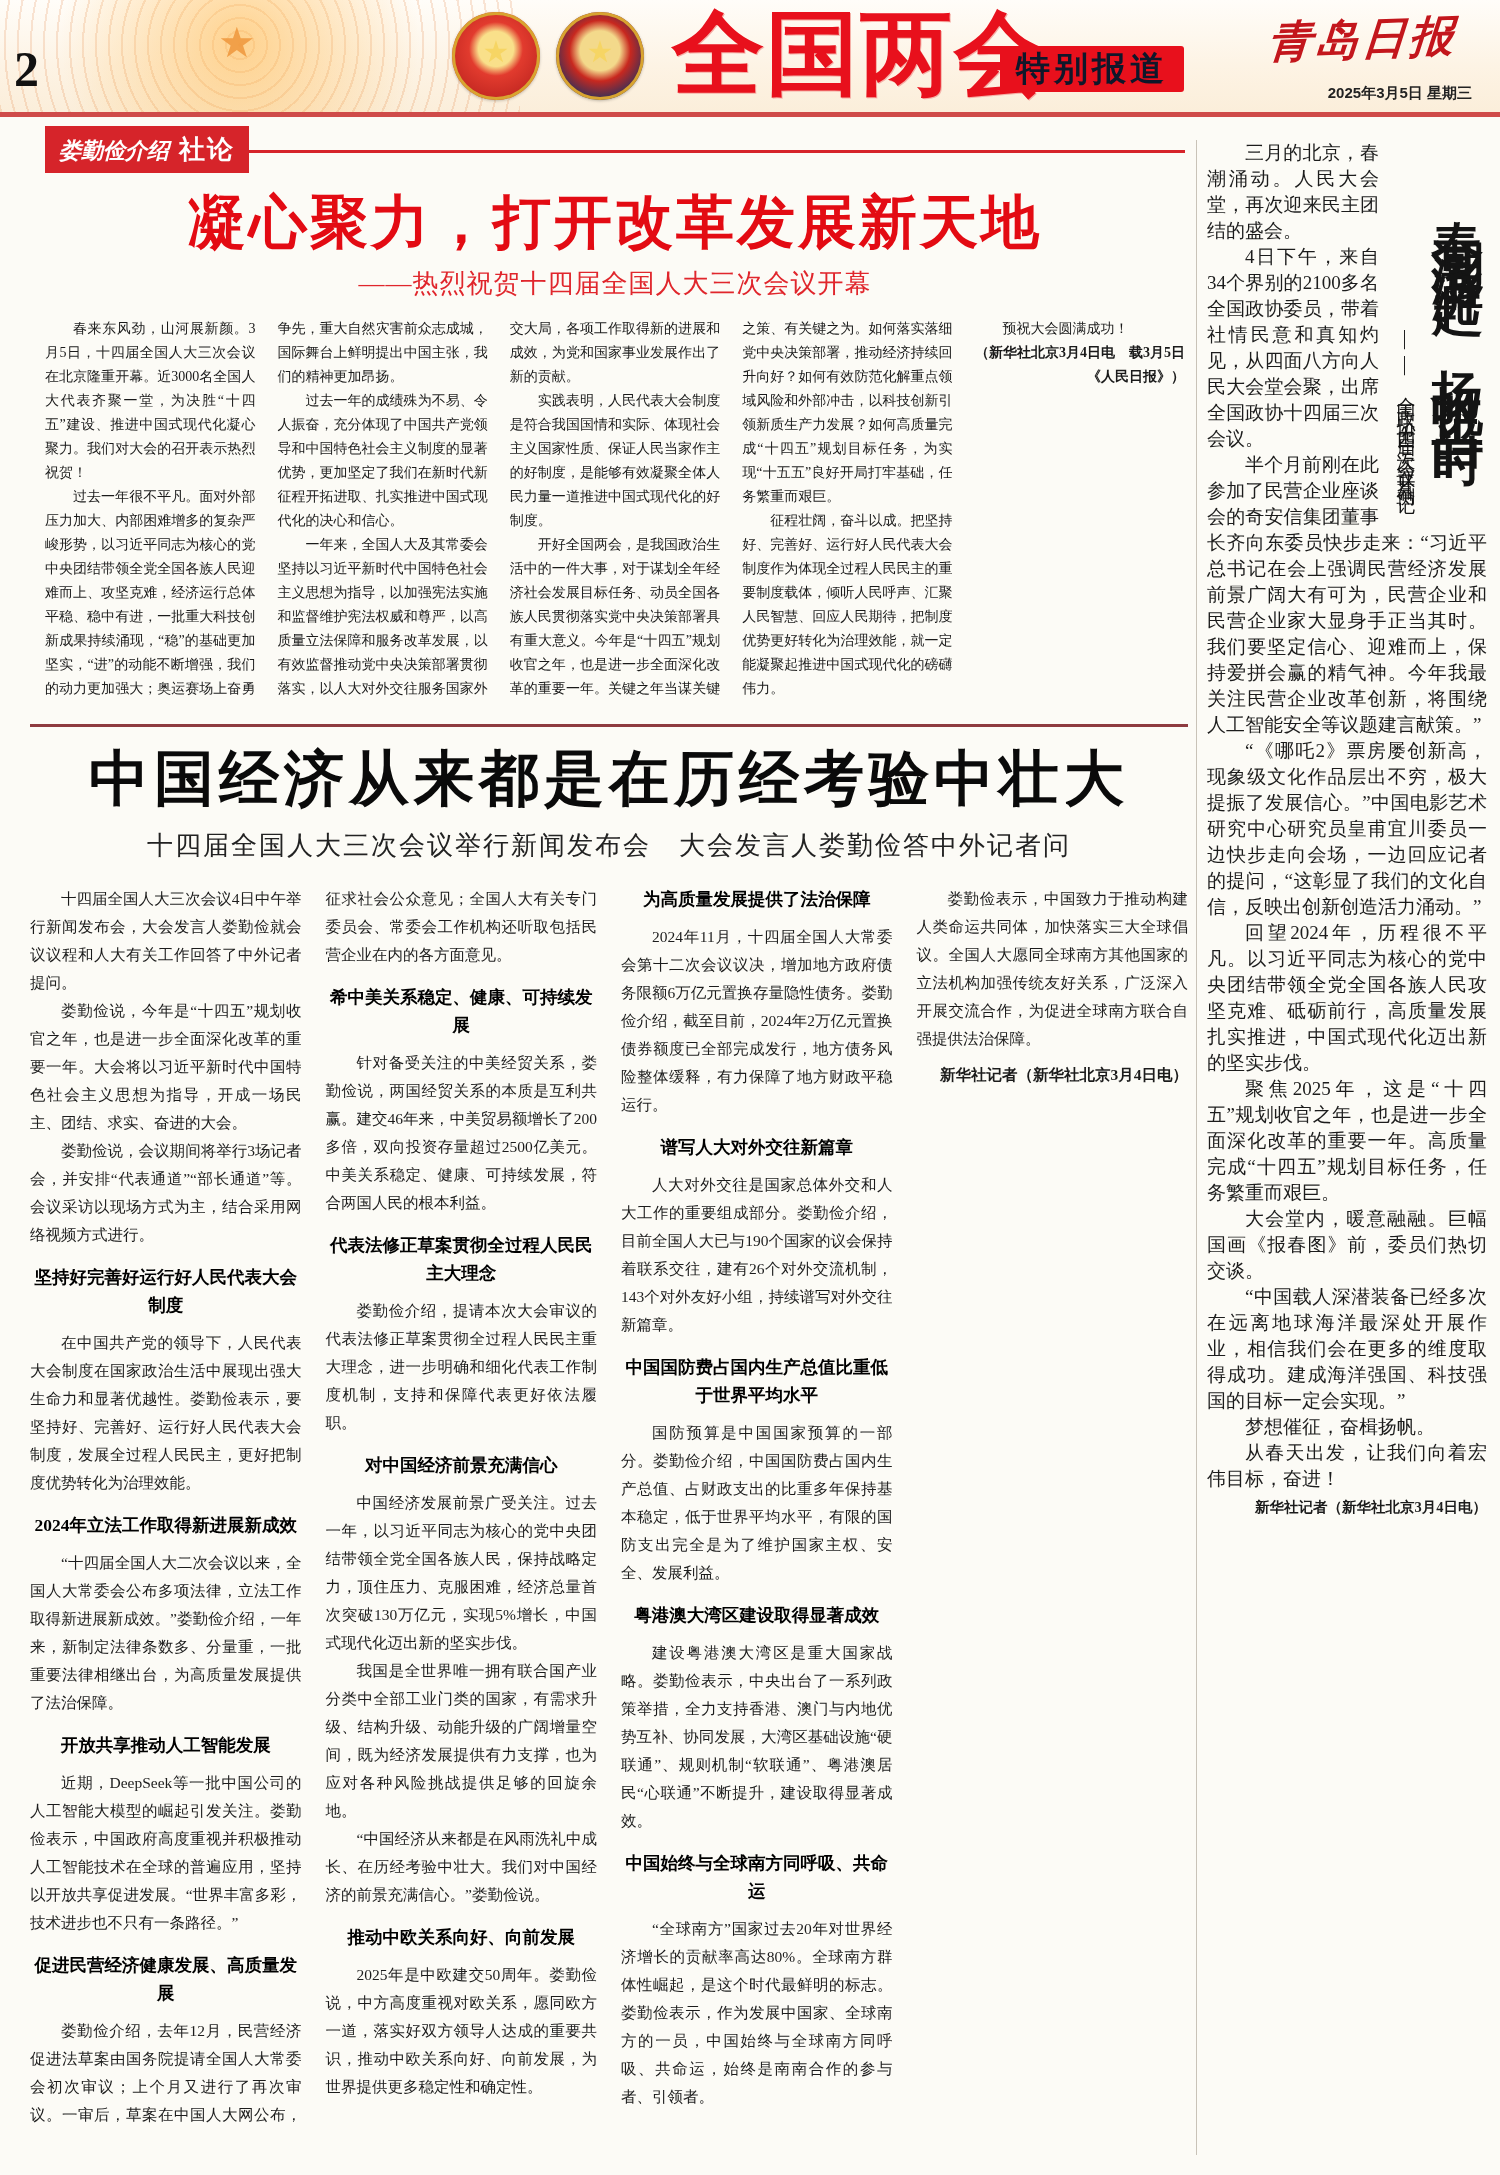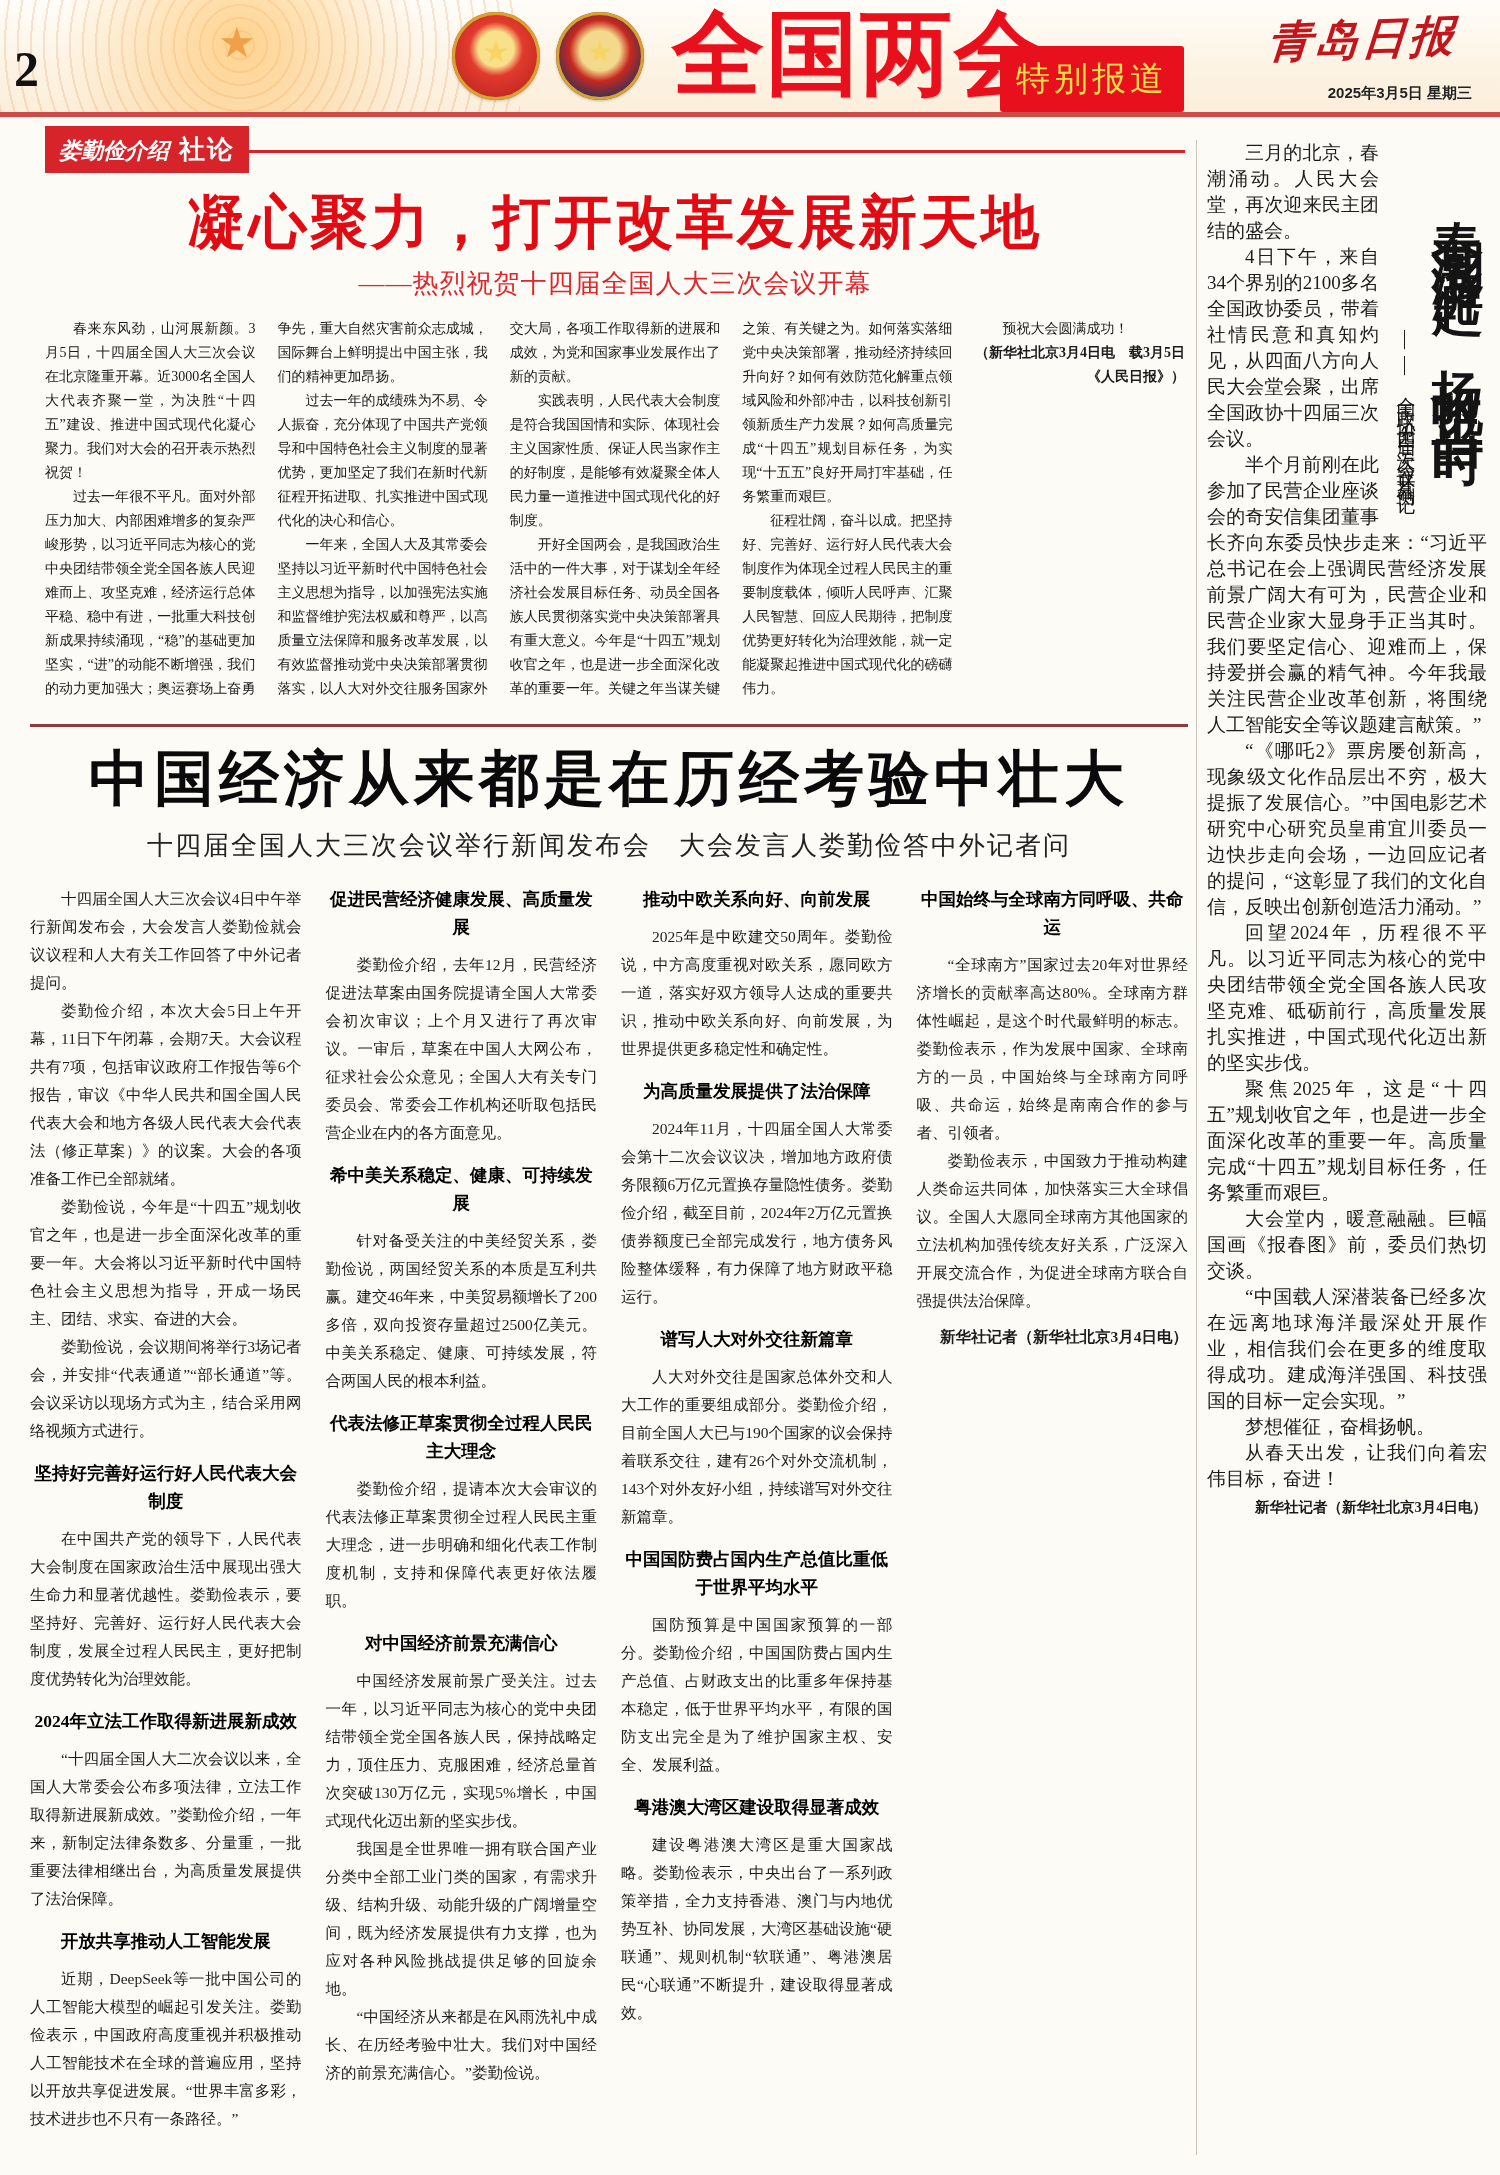--- a/index.html
+++ b/index.html
@@ -13,22 +13,22 @@
                   repeating-radial-gradient(circle at 240px 45px,rgba(224,128,66,.20) 0 2px,transparent 2px 13px);}
   .hdr-star{position:absolute;left:218px;top:18px;font-size:42px;color:rgba(238,150,60,.85);}
   .pageno{position:absolute;left:14px;top:40px;font-size:50px;font-weight:700;color:#111;}
   .emblem{position:absolute;width:88px;height:88px;border-radius:50%;top:12px;
           box-shadow:0 0 0 3px #d8a430 inset,0 1px 3px rgba(0,0,0,.25);}
   .emblem.nat{left:452px;background:radial-gradient(circle at 50% 42%,#f9e08a 0 26%,#e23b2e 40%,#b51f1c 92%);}
   .emblem.cppcc{left:556px;background:radial-gradient(circle at 50% 44%,#f3d98b 0 30%,#c8281f 46%,#1d3263 78%,#15244a 95%);}
   .emblem .star{position:absolute;left:0;right:0;top:22px;text-align:center;font-size:30px;color:#f6d564;}
   .hdr-title{position:absolute;left:672px;top:2px;font-size:92px;line-height:104px;font-weight:900;
              color:#e8101c;letter-spacing:2px;font-family:"Liberation Serif",serif;text-shadow:1px 1px 0 #f5b0a7;}
-  .hdr-badge{position:absolute;left:1000px;top:46px;background:#e8101c;color:#fde047;font-weight:400;
-             font-size:34px;padding:10px 16px;letter-spacing:4px;border-radius:3px;}
+  .hdr-badge{position:absolute;left:1000px;top:46px;background:#e8101c;color:#0f172a;font-weight:700;
+             font-size:34px;padding:0 16px;letter-spacing:4px;border-radius:3px;}
   .masthead{position:absolute;right:44px;top:10px;font-size:44px;font-weight:900;font-style:italic;
             color:#c3161c;transform:skewX(-6deg) rotate(-2deg);letter-spacing:3px;}
   .hdr-date{position:absolute;right:28px;top:84px;font-size:15px;font-weight:700;color:#222;
             font-family:"Liberation Sans",sans-serif;}
   .hdr-rule{position:absolute;left:0;top:112px;width:1500px;height:5px;background:#cf4b49;}
   
   .ed{position:absolute;left:45px;top:126px;width:1140px;height:600px;}
   .ed-top{position:relative;height:50px;}
   .ed-top .rule{position:absolute;left:0;top:24px;width:100%;height:3px;background:#d6242a;}
   .ed-badge{position:absolute;left:0;top:0;background:#d6242a;color:#fff;padding:6px 14px;
@@ -113,21 +113,20 @@
 
   <div class="mid-rule"></div>
 
   <div class="pc">
     <div class="pc-title">中国经济从来都是在历经考验中壮大</div>
     <div class="pc-sub">十四届全国人大三次会议举行新闻发布会　大会发言人娄勤俭答中外记者问</div>
     <div class="pc-body">
 
         <p>十四届全国人大三次会议4日中午举行新闻发布会，大会发言人娄勤俭就会议议程和人大有关工作回答了中外记者提问。</p>
 
-        <p>娄勤俭介绍，本次大会5日上午开幕，11日下午闭幕，会期7天。大会议程共有7项，包括审议政府工作报告等6个报告，审议《中华人民共和国全国人民代表大会和地方各级人民代表大会代表法（修正草案）》的议案。大会的各项准备工作已全部就绪。</p>
 
         <p>娄勤俭说，今年是“十四五”规划收官之年，也是进一步全面深化改革的重要一年。大会将以习近平新时代中国特色社会主义思想为指导，开成一场民主、团结、求实、奋进的大会。</p>
 
         <p>娄勤俭说，会议期间将举行3场记者会，并安排“代表通道”“部长通道”等。会议采访以现场方式为主，结合采用网络视频方式进行。</p>
 
         <h3>坚持好完善好运行好人民代表大会制度</h3>
 
         <p>在中国共产党的领导下，人民代表大会制度在国家政治生活中展现出强大生命力和显著优越性。娄勤俭表示，要坚持好、完善好、运行好人民代表大会制度，发展全过程人民民主，更好把制度优势转化为治理效能。</p>
 
         <h3>2024年立法工作取得新进展新成效</h3>

